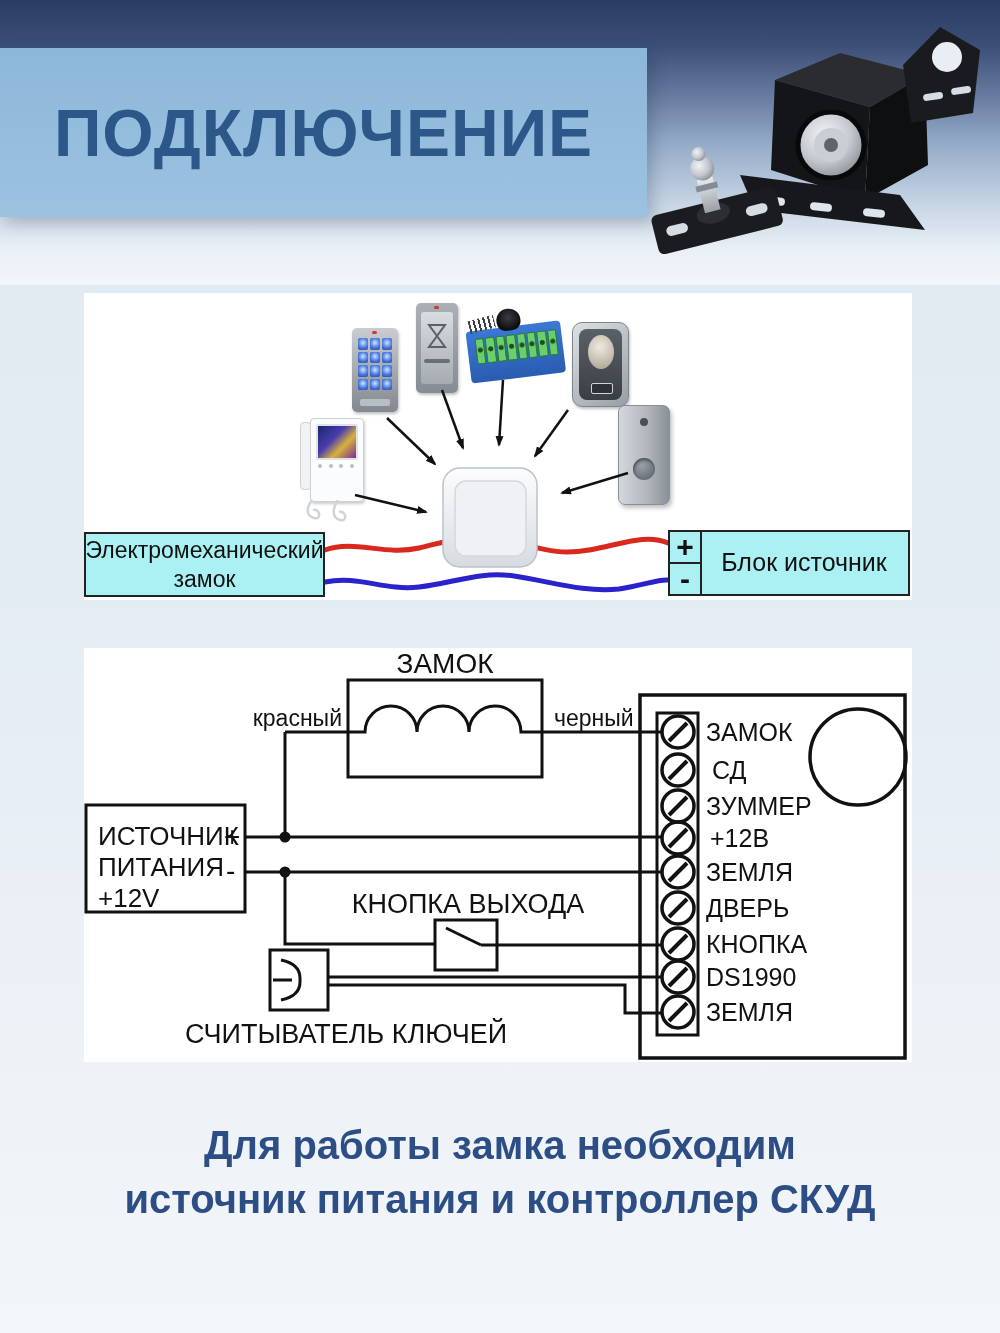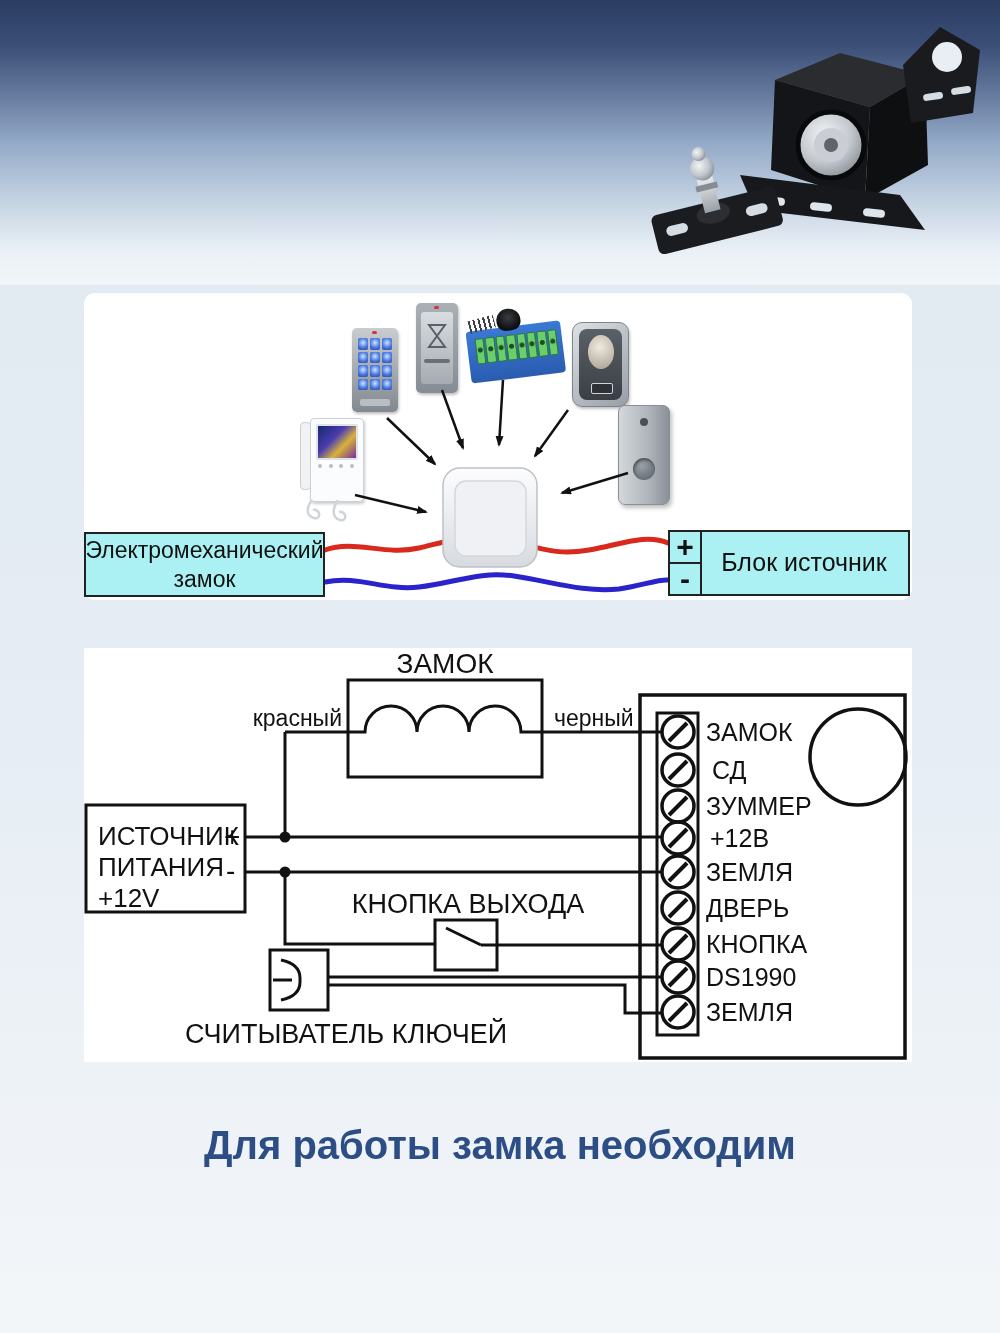--- a/index.html
+++ b/index.html
@@ -9,21 +9,21 @@
   
   .header{position:absolute;left:0;top:0;width:1000px;height:285px;
           background:linear-gradient(180deg,#2b3c62 0%,#3b4f77 16%,#66799e 33%,#93aac7 50%,#c3d2e2 70%,#eaf0f6 88%,#f2f6fa 100%);}
   .title-box{position:absolute;left:0;top:48px;width:647px;height:169px;
              background:linear-gradient(180deg,#8db7d9 0%,#9cc2e0 100%);
              box-shadow:6px 6px 14px rgba(30,50,80,.25);
              display:flex;align-items:center;justify-content:center;}
   .title-box span{font-size:66px;font-weight:700;color:#2d5689;letter-spacing:1px;}
   
   .panel{position:absolute;background:#ffffff;}
-  .panel1{left:84px;top:293px;width:828px;height:307px;border-radius:11px;}
+  .panel1{left:84px;top:293px;width:828px;height:307px;}
   .panel2{left:84px;top:648px;width:828px;height:414px;}
   .abs{position:absolute;}
   svg text{font-family:"Liberation Sans",sans-serif;fill:#111;}
   
   .cyan-box{position:absolute;background:#abf1f3;border:2px solid #222;box-sizing:border-box;
             display:flex;flex-direction:column;align-items:center;justify-content:center;
             font-size:23px;color:#111;line-height:1.25;text-align:center;}
   .lock-label{left:0;top:239px;width:241px;height:65px;}
   .psu-box{left:584px;top:237px;width:242px;height:66px;flex-direction:row;padding-left:30px;font-size:25px;}
   .psu-terms{position:absolute;left:0;top:0;width:30px;height:62px;border-right:2px solid #222;display:flex;flex-direction:column;}
@@ -73,20 +73,23 @@
   
   .footer{position:absolute;left:0;top:1118px;width:1000px;text-align:center;
           color:#2c4e85;font-size:40px;font-weight:600;line-height:54px;}
 </style>
 </head>
 <body>
 
 <div class="page">
 
   <div class="header">
+    <div class="title-box">
+      <span>ПОДКЛЮЧЕНИЕ</span>
+    </div>
 
     <svg class="abs" style="left:635px;top:5px;" width="360" height="270" viewBox="0 0 360 270">
       <defs>
         <radialGradient id="silver" cx="40%" cy="35%" r="75%">
           <stop offset="0%" stop-color="#f2f4f6"></stop>
             <stop offset="55%" stop-color="#c2c7cd"></stop>
             <stop offset="100%" stop-color="#7d838a"></stop>
         </radialGradient>
         <linearGradient id="steel" x1="0" y1="0" x2="0" y2="1">
           <stop offset="0%" stop-color="#e8ebee"></stop>
@@ -318,15 +321,16 @@
         <text x="622" y="269">ДВЕРЬ</text>
         <text x="622" y="305">КНОПКА</text>
         <text x="622" y="338">DS1990</text>
         <text x="622" y="373">ЗЕМЛЯ</text>
       </g>
     </svg>
   </div>
 
   <div class="footer">
     <div>Для работы замка необходим</div>
+    <div>источник питания и контроллер СКУД</div>
   </div>
 
 </div>
 
 </body></html>

